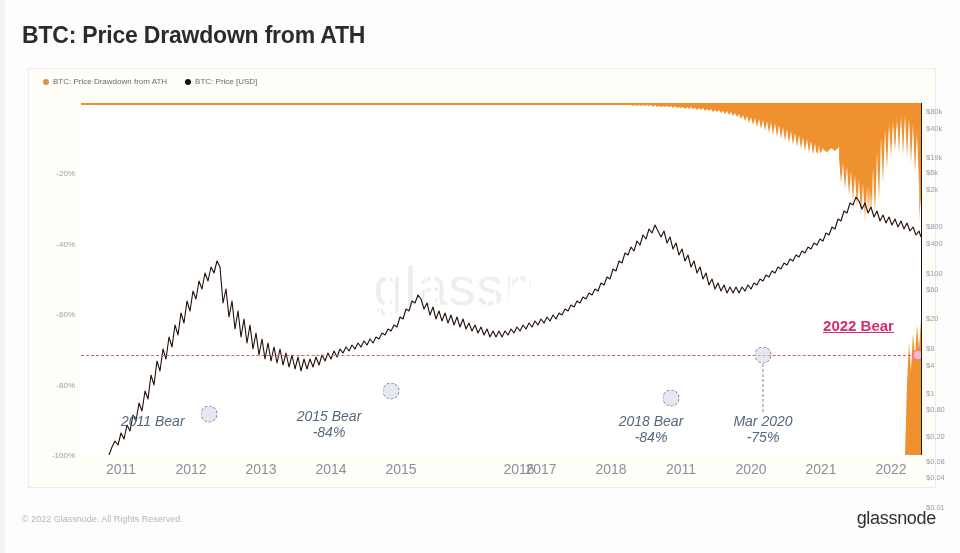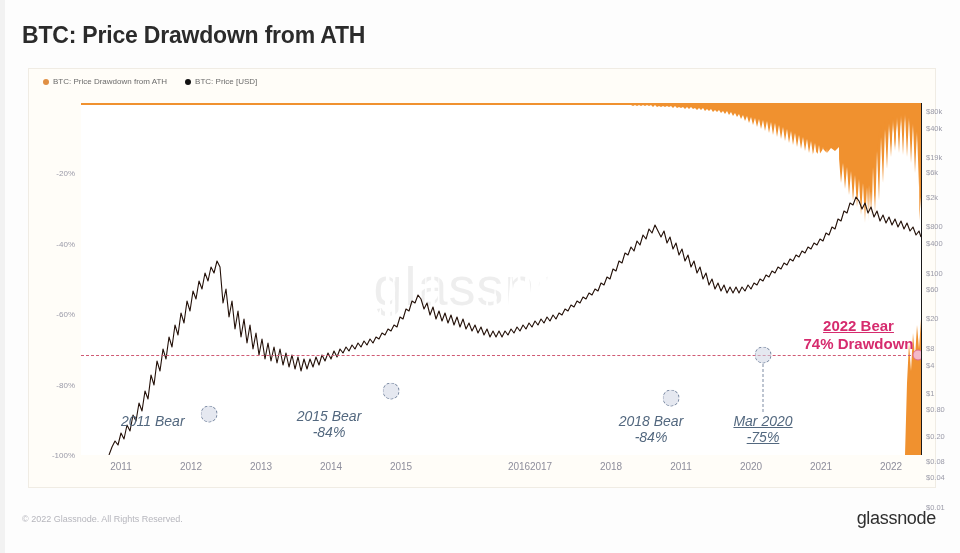--- a/index.html
+++ b/index.html
@@ -81,21 +81,21 @@
   }
   .ytick-right {
     position: absolute; left: 0; transform: translateY(-50%);
     font-size: 7.5px; color: #9a9aa8; white-space: nowrap;
   }
   .xaxis-wrap {
     position: absolute; left: 52px; top: 392px; width: 840px; height: 18px;
   }
   .xtick {
     position: absolute; top: 0; transform: translateX(-50%);
-    font-size: 10px; color: #8e8e9c; white-space: nowrap; text-align: center;
+    font-size: 14px; color: #8e8e9c; white-space: nowrap; text-align: center;
   }
 
   
   .annot {
     position: absolute; text-align: center;
     font-style: italic; font-size: 14px; color: #53687f;
     line-height: 1.12; white-space: nowrap;
   }
   .annot .l2 { display: block; }
   .marker {
@@ -352,21 +352,21 @@
       <span class="ytick-left" style="top:211.2px;">-60%</span>
       <span class="ytick-left" style="top:281.6px;">-80%</span>
       <span class="ytick-left" style="top:352px;">-100%</span>
     </div>
 
     <div class="yaxis-right-wrap">
       <span class="ytick-right" style="top:8px;">$80k</span>
       <span class="ytick-right" style="top:25px;">$40k</span>
       <span class="ytick-right" style="top:54px;">$19k</span>
       <span class="ytick-right" style="top:69px;">$6k</span>
-      <span class="ytick-right" style="top:94px;">$2k</span>
+      <span class="ytick-right" style="top:86px;">$2k</span>
       <span class="ytick-right" style="top:123px;">$800</span>
       <span class="ytick-right" style="top:140px;text-align:right;">$400</span>
       <span class="ytick-right" style="top:170px;">$100</span>
       <span class="ytick-right" style="top:186px;">$60</span>
       <span class="ytick-right" style="top:215px;">$20</span>
       <span class="ytick-right" style="top:245px;">$8</span>
       <span class="ytick-right" style="top:262px;">$4</span>
       <span class="ytick-right" style="top:290px;">$1</span>
       <span class="ytick-right" style="top:306px;">$0.80</span>
       <span class="ytick-right" style="top:333px;">$0.20</span>
@@ -397,28 +397,27 @@
     <div class="annot" style="left: 300px; top: 340px; width: 130px; transform: translateX(-50%);">
       <span>2015 Bear</span>
       <span class="l2">-84%</span>
     </div>
 
     <div class="annot" style="left: 622px; top: 345px; width: 130px; transform: translateX(-50%);">
       <span>2018 Bear</span>
       <span class="l2">-84%</span>
     </div>
 
-    <div class="annot" style="left: 734px; top: 345px; width: 130px; transform: translateX(-50%); text-decoration: underline;">
+    <div class="annot" style="left: 734px; top: 345px; width: 130px; transform: translateX(-50%);">
       <span>Mar 2020</span>
       <span class="l2">-75%</span>
     </div>
 
     <div class="annot-2022" style="left: 742px; top: 248px; width: 175px;">
       <span class="l1">2022 Bear</span>
-      <span class="l2">74% Drawdown</span>
     </div>
 
   </div>
 
   <div class="footer-copy">© 2022 Glassnode. All Rights Reserved.</div>
   <div class="brand">glassnode</div>
 
 </div>
 
 </body></html>

